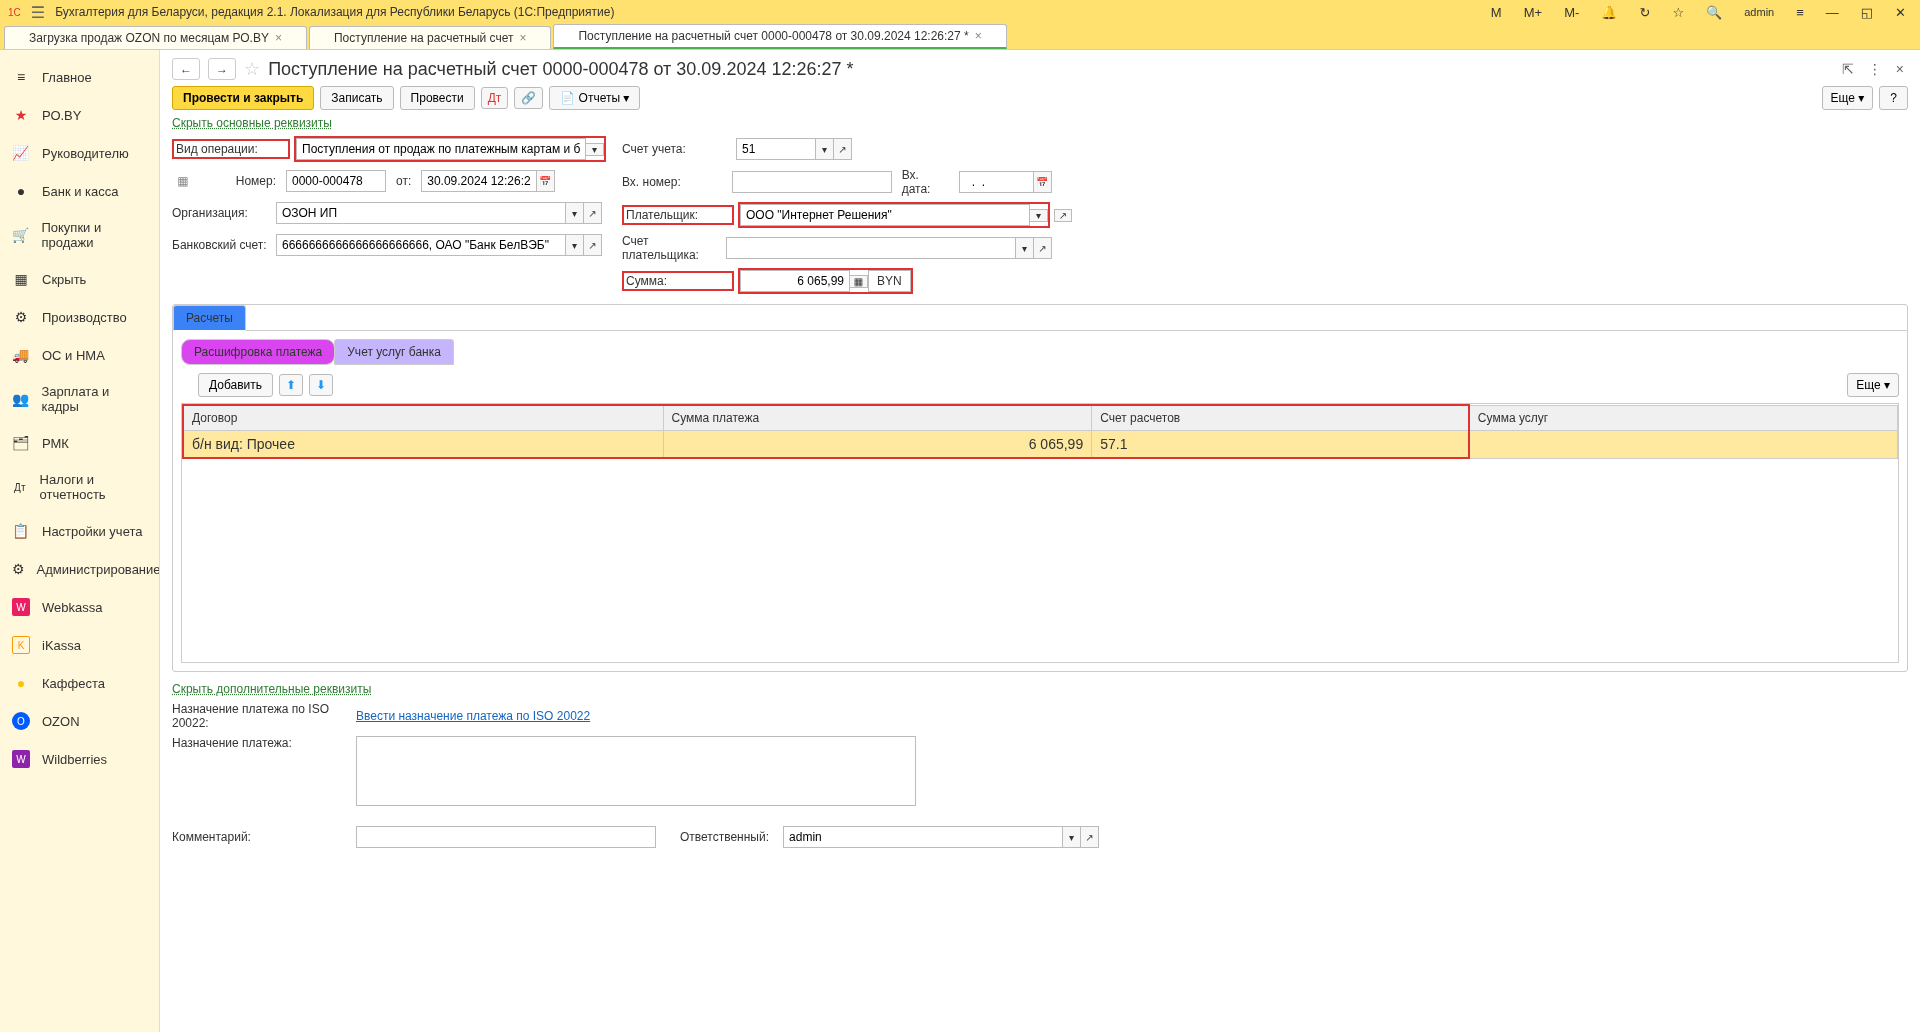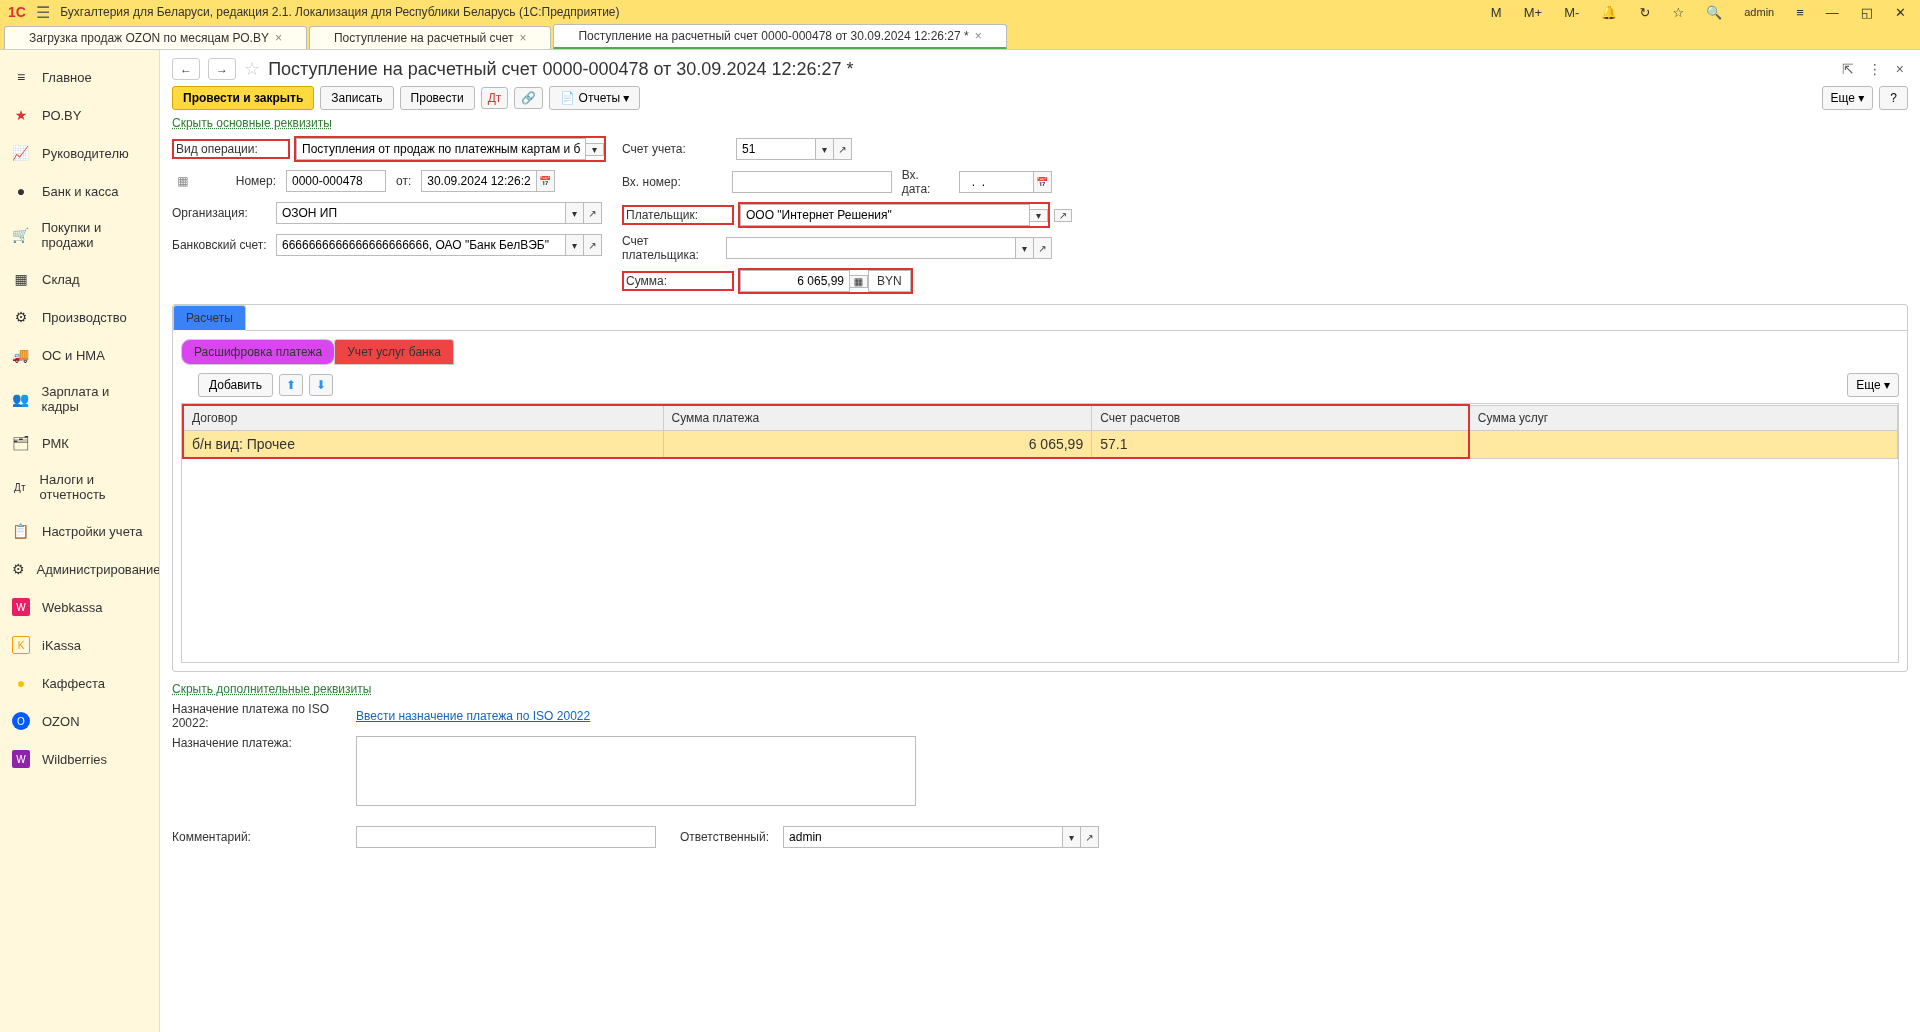--- a/index.html
+++ b/index.html
@@ -1,20 +1,20 @@
 <!DOCTYPE html>
 <html><head>
 <meta charset="utf-8">
 <style>
 * { box-sizing: border-box; margin: 0; padding: 0; font-family: Arial, sans-serif; }
 body { background: #fff; font-size: 12px; color: #333; overflow: hidden; }
 
 
 .titlebar { background: #ffe170; height: 24px; display: flex; align-items: center; padding: 0 8px; gap: 10px; }
-.titlebar .logo { color: #d33; font-weight: bold; font-size: 14px; }
+.titlebar .logo { color: #d33; font-weight: normal; font-size: 10px; }
 .titlebar .hamburger { cursor: pointer; font-size: 16px; color: #666; }
 .titlebar .title-text { font-size: 12px; color: #333; }
 .titlebar .spacer { flex: 1; }
 .titlebar .tool { cursor: pointer; padding: 0 6px; font-size: 13px; color: #333; }
 .titlebar .tool.small { font-size: 11px; }
 
 
 .doctabs { background: #ffe170; height: 26px; display: flex; align-items: flex-end; padding: 0 4px; border-bottom: 1px solid #ccc; }
 .doctab { background: #fffef0; border: 1px solid #bbb; border-bottom: none; padding: 4px 24px; margin-right: 2px; font-size: 12px; display: flex; align-items: center; gap: 6px; border-radius: 3px 3px 0 0; cursor: pointer; }
 .doctab.active { background: #fff; border-bottom: 2px solid #4caf50; }
@@ -65,21 +65,21 @@
 
 
 .tabpanel { margin-top: 10px; border: 1px solid #ccc; border-radius: 3px; }
 .tabheader { display: flex; }
 .tab { border: 1px solid #ccc; border-bottom: none; padding: 5px 12px; background: #f5f5f5; cursor: pointer; margin-left: -1px; border-radius: 3px 3px 0 0; }
 .tab:first-child { margin-left: 0; }
 .tab.active { background: #3b82f6; border-bottom: 1px solid #fff; position: relative; z-index: 1; }
 .tabbody { border-top: 1px solid #ccc; padding: 8px; margin-top: -1px; }
 
 .inner-tabs { display: flex; margin-bottom: 8px; }
-.inner-tab { border: 1px solid #ccc; padding: 5px 12px; background: #ef4444; cursor: pointer; margin-left: -1px; border-radius: 3px 3px 0 0; }
+.inner-tab { border: 1px solid #ccc; padding: 5px 12px; background: #c4b5fd; cursor: pointer; margin-left: -1px; border-radius: 3px 3px 0 0; }
 .inner-tab:first-child { margin-left: 0; }
 .inner-tab.active { background: #d946ef; border-radius: 9px; }
 
 .inner-toolbar { display: flex; gap: 6px; margin-bottom: 6px; align-items: center; margin-left: 17px; }
 
 
 .dtable { border: 1px solid #ccc; width: 100%; border-collapse: collapse; }
 .dtable th { background: #f0f0f0; border: 1px solid #ccc; padding: 5px 8px; text-align: left; font-weight: normal; font-size: 12px; }
 .dtable td { border: 1px solid #ccc; padding: 5px 8px; font-size: 14px; }
 .dtable tr.selected td { background: #ffe9a0; }
@@ -148,21 +148,21 @@
     <div class="side-item">
         <span class="side-icon">●</span>
         <span>Банк и касса</span>
       </div>
     <div class="side-item">
         <span class="side-icon">🛒</span>
         <span>Покупки и продажи</span>
       </div>
     <div class="side-item">
         <span class="side-icon">▦</span>
-        <span>Склад</span>
+        <span>Скрыть</span>
       </div>
     <div class="side-item">
         <span class="side-icon">⚙</span>
         <span>Производство</span>
       </div>
     <div class="side-item">
         <span class="side-icon">🚚</span>
         <span>ОС и НМА</span>
       </div>
     <div class="side-item">

